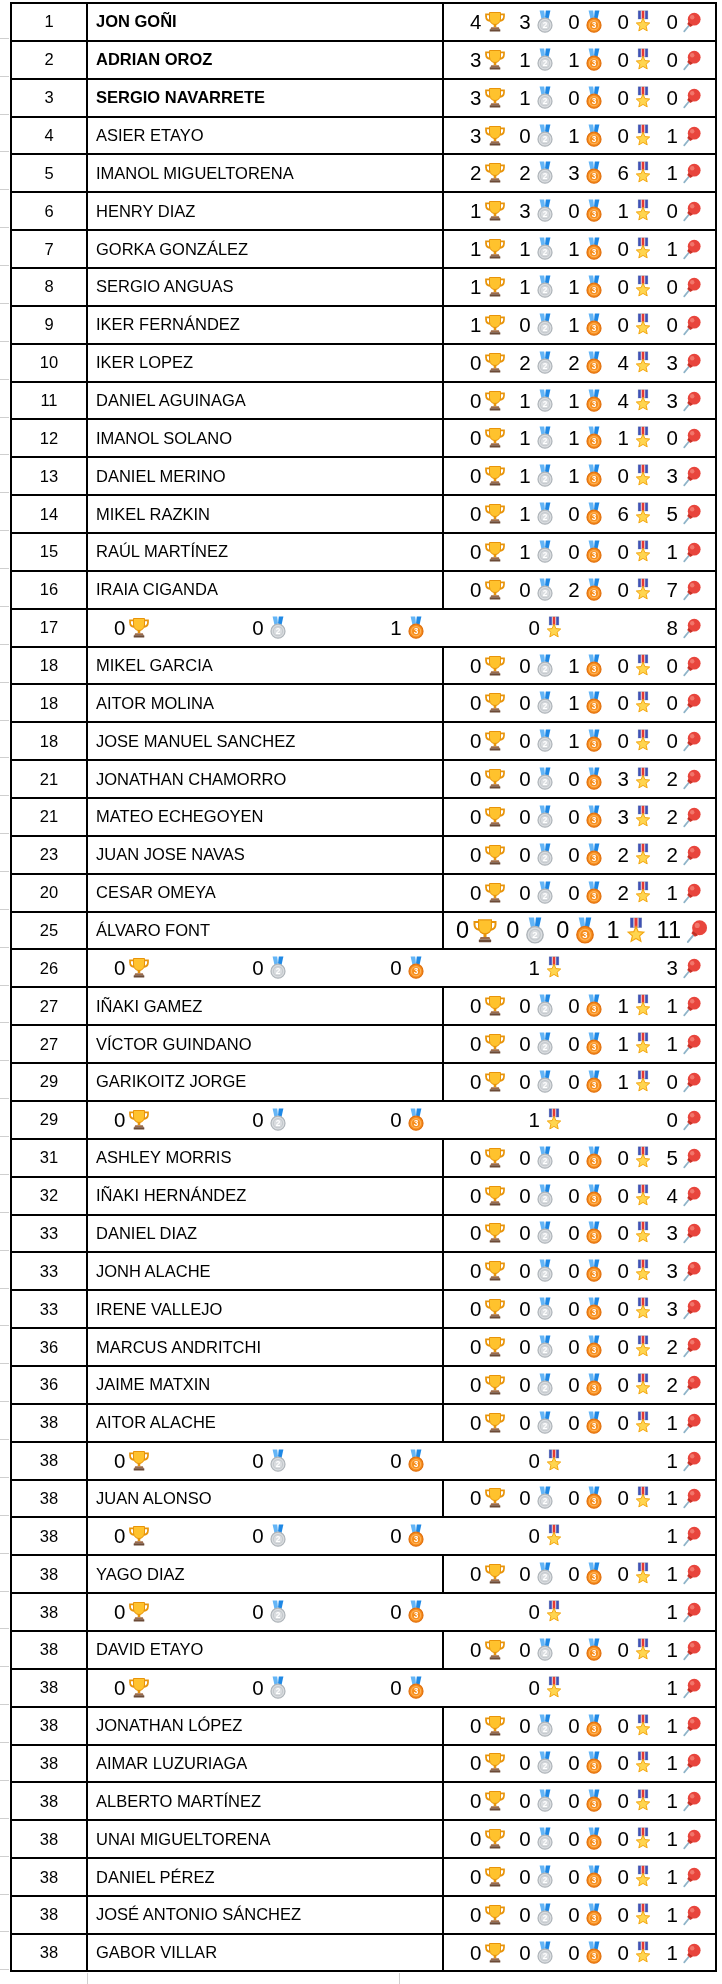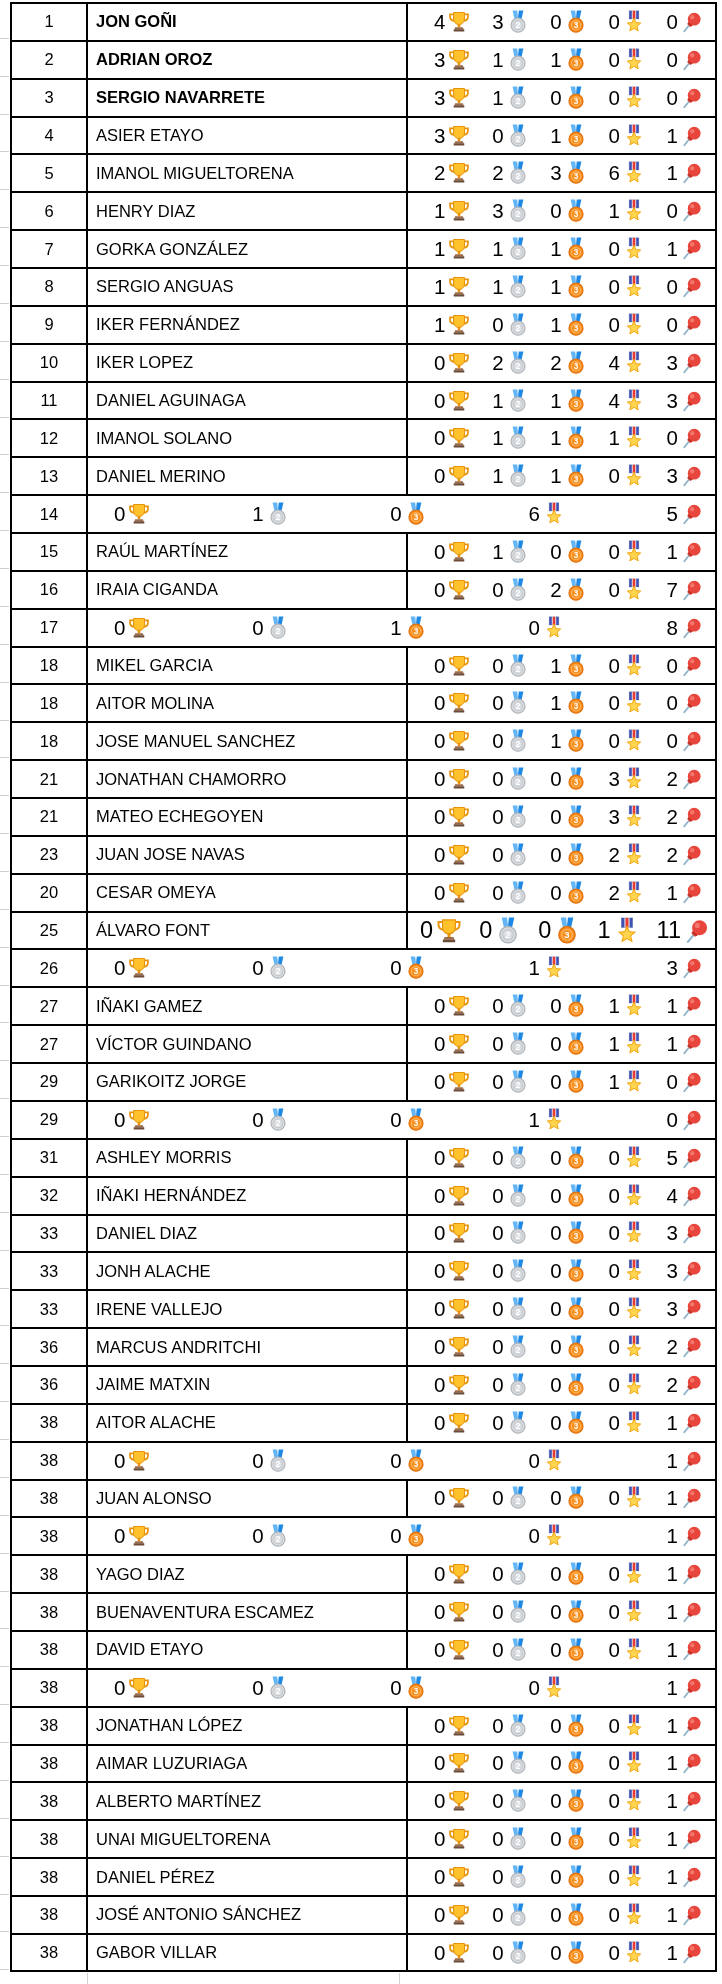--- a/index.html
+++ b/index.html
@@ -12,21 +12,21 @@
     position:absolute;left:10px;top:2px;width:707px;
     border:2px solid #000;background:#fff;box-sizing:border-box;
   }
   .row{display:flex;box-sizing:border-box;height:37.87px;border-bottom:2px solid #000;align-items:stretch;}
   .row:last-child{border-bottom:none;height:35.6px;}
   .c-rank{
     box-sizing:border-box;width:76px;border-right:2px solid #000;
     display:flex;align-items:center;justify-content:center;font-size:16.5px;
   }
   .c-name{
-    box-sizing:border-box;width:320px;border-right:2px solid #000;
+    box-sizing:border-box;width:356px;border-right:2px solid #000;
     display:flex;align-items:center;padding-left:8px;font-size:16.5px;
     white-space:nowrap;overflow:hidden;
   }
   .c-name.bold{font-weight:bold;}
   .c-stats{flex:1;display:flex;align-items:center;justify-content:space-between;
     padding:0 11px 0 26px;box-sizing:border-box;}
   .pair{display:flex;align-items:center;}
   .pair .num{font-size:20.5px;margin-right:2px;}
   .pair svg{width:24px;height:24px;display:block;}
   .row.large .pair .num{font-size:23.5px;}
@@ -972,20 +972,23 @@
             </svg>
           </span>
         </span>
       </div>
   </div>
 
   <div class="row">
     <div class="c-rank">
       <span>14</span>
     </div>
+    <div class="c-name">
+      <span>MIKEL RAZKIN</span>
+    </div>
     <div class="c-stats">
         <span class="pair">
           <span class="num">0</span>
           <span>
             <svg viewBox="0 0 24 24">
               <path d="M6.5 2.5h11v6.5a5.5 5.5 0 0 1-11 0z" fill="#FFC22D" stroke="#E8940A" stroke-width="1"></path>
               <path d="M6.4 4.3H3v2.1a4.7 4.7 0 0 0 4 4.5" fill="none" stroke="#E8940A" stroke-width="1.7"></path>
               <path d="M17.6 4.3H21v2.1a4.7 4.7 0 0 1-4 4.5" fill="none" stroke="#E8940A" stroke-width="1.7"></path>
               <rect x="10.7" y="14" width="2.6" height="3.2" fill="#E8940A"></rect>
               <path d="M8.2 17.2h7.6l.8 2.1H7.4z" fill="#9C6B4A"></path>
@@ -3041,23 +3044,20 @@
               <circle cx="12.2" cy="7.2" r="2.2" fill="#F2766B"></circle>
             </svg>
           </span>
         </span>
       </div>
   </div>
 
   <div class="row">
     <div class="c-rank">
       <span>38</span>
-    </div>
-    <div class="c-name">
-      <span>BUENAVENTURA ESCAMEZ</span>
     </div>
     <div class="c-stats">
         <span class="pair">
           <span class="num">0</span>
           <span>
             <svg viewBox="0 0 24 24">
               <path d="M6.5 2.5h11v6.5a5.5 5.5 0 0 1-11 0z" fill="#FFC22D" stroke="#E8940A" stroke-width="1"></path>
               <path d="M6.4 4.3H3v2.1a4.7 4.7 0 0 0 4 4.5" fill="none" stroke="#E8940A" stroke-width="1.7"></path>
               <path d="M17.6 4.3H21v2.1a4.7 4.7 0 0 1-4 4.5" fill="none" stroke="#E8940A" stroke-width="1.7"></path>
               <rect x="10.7" y="14" width="2.6" height="3.2" fill="#E8940A"></rect>

